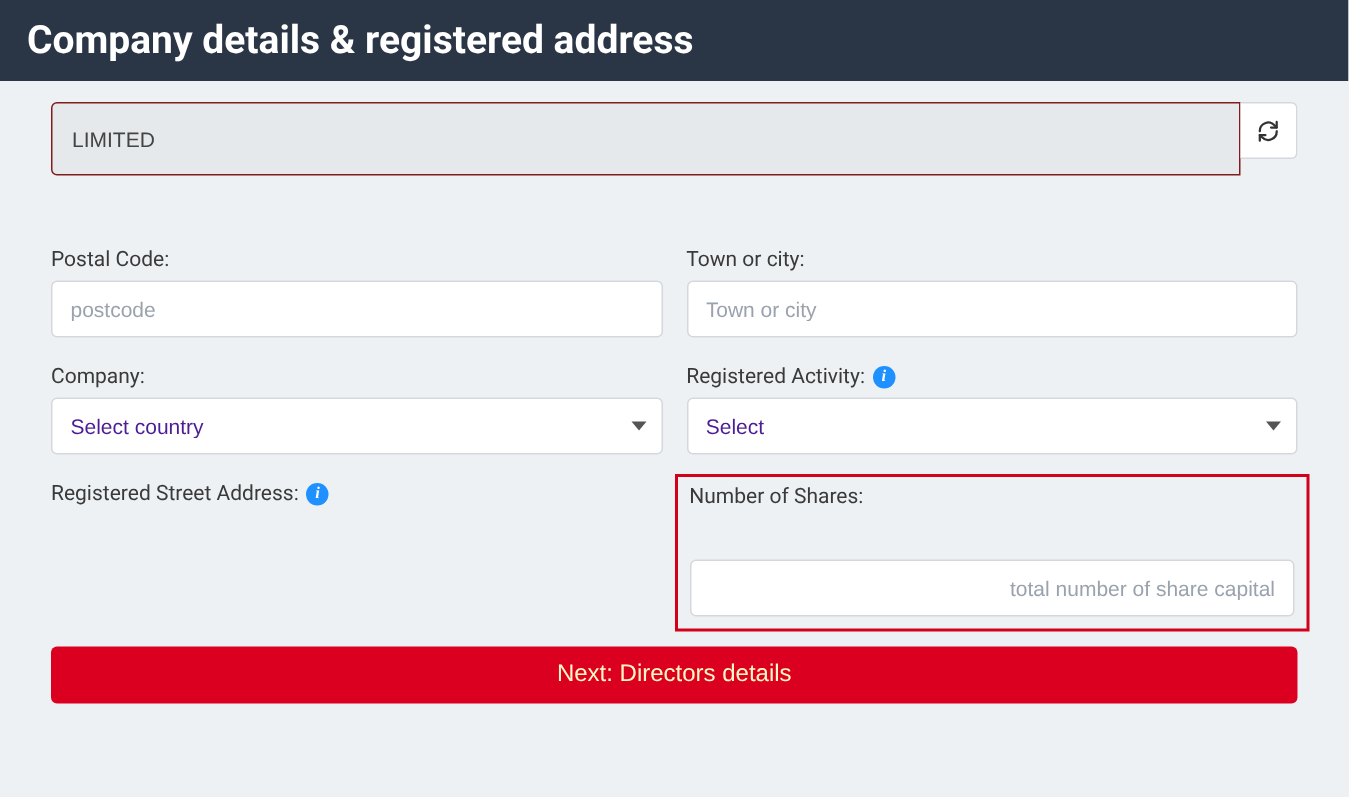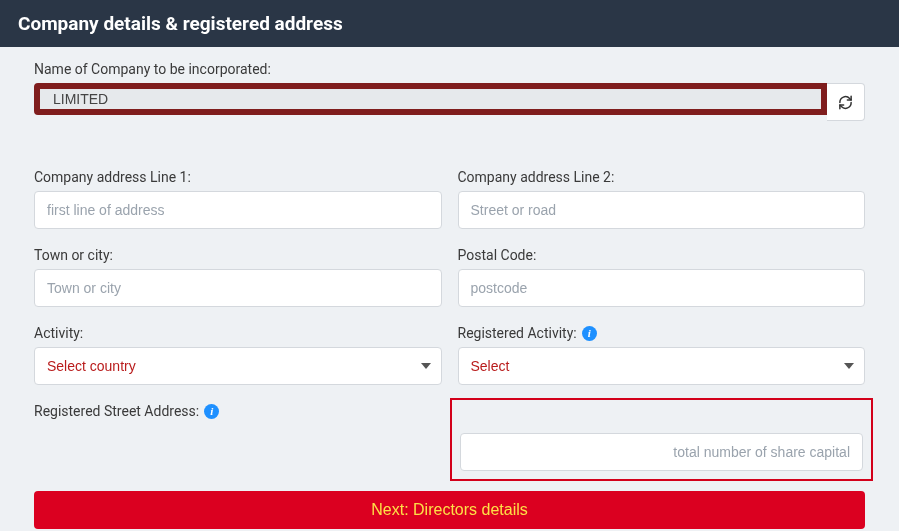--- a/index.html
+++ b/index.html
@@ -6,44 +6,44 @@
   body {
     font-family: -apple-system, BlinkMacSystemFont, "Segoe UI", Roboto, Arial, sans-serif;
     background: #eef1f4;
     color: #2c3540;
     width: 899px;
   }
   .header {
     background: #2a3646;
     color: #fff;
     padding: 12px 18px;
-    font-size: 19px;
+    font-size: 26px;
     font-weight: 700;
   }
   .container {
     padding: 14px 34px 22px 34px;
     background: #eef1f4;
   }
   .field-label {
     font-size: 14px;
     color: #3a3a3a;
     margin-bottom: 6px;
     display: flex;
     align-items: center;
     gap: 5px;
   }
   .input-row {
     display: flex;
     gap: 0;
   }
   .company-name-input {
     flex: 1;
-    height: 32px;
+    height: 49px;
     background: #e6e9ec;
-    border: 6px solid #7f1d1d;
+    border: 1px solid #7f1d1d;
     border-radius: 4px 0 0 4px;
     padding: 0 13px;
     font-size: 14px;
     color: #444;
   }
   .refresh-btn {
     width: 38px;
     height: 38px;
     background: #fff;
     border: 1px solid #d4d8dd;
@@ -73,21 +73,21 @@
     font-size: 14px;
     color: #444;
     width: 100%;
   }
   .text-input::placeholder { color: #9aa3ad; }
   .select-input {
     appearance: none;
     -webkit-appearance: none;
     background-image: none;
     padding-right: 26px;
-    color: #b91c1c;
+    color: #4c1d95;
   }
   .select-wrap {
     position: relative;
     width: 100%;
   }
   .select-wrap::after {
     content: "";
     position: absolute;
     right: 11px;
     top: 50%;
@@ -119,81 +119,70 @@
   }
   .right-align-input {
     text-align: right;
     margin-top: 28px;
   }
   .right-align-input::placeholder { text-align: right; }
   .next-btn {
     width: 100%;
     height: 38px;
     background: #db0020;
-    color: #fde047;
+    color: #fef9c3;
     border: none;
     border-radius: 4px;
     font-size: 16px;
     cursor: pointer;
     margin-top: 18px;
   }
   .spacer { height: 30px; }
   .group { margin-bottom: 18px; }
 </style>
 </head>
 <body>
 
 <div class="header">
   <span>Company details &amp; registered address</span>
 </div>
 
 <div class="container">
 
   <div class="group">
-    <div class="field-label">Name of Company to be incorporated:</div>
     <div class="input-row">
       <input class="company-name-input" type="text" value="LIMITED" style="">
       <button class="refresh-btn">
         <svg width="15" height="15" viewBox="0 0 24 24" fill="none" stroke="currentColor" stroke-width="2.4" stroke-linecap="round" stroke-linejoin="round">
           <path d="M21 2v6h-6"></path>
           <path d="M3 12a9 9 0 0 1 15.6-6.4L21 8"></path>
           <path d="M3 22v-6h6"></path>
           <path d="M21 12a9 9 0 0 1-15.6 6.4L3 16"></path>
         </svg>
       </button>
     </div>
   </div>
 
   <div class="spacer"></div>
 
+
   <div class="two-col group">
     <div class="col">
-      <div class="field-label">Company address Line 1:</div>
-      <input class="text-input" type="text" placeholder="first line of address" style="">
-    </div>
-    <div class="col">
-      <div class="field-label">Company address Line 2:</div>
-      <input class="text-input" type="text" placeholder="Street or road" style="">
-    </div>
-  </div>
-
-  <div class="two-col group">
+      <div class="field-label">Postal Code:</div>
+      <input class="text-input" type="text" placeholder="postcode" style="">
+    </div>
     <div class="col">
       <div class="field-label">Town or city:</div>
       <input class="text-input" type="text" placeholder="Town or city" style="">
     </div>
-    <div class="col">
-      <div class="field-label">Postal Code:</div>
-      <input class="text-input" type="text" placeholder="postcode" style="">
-    </div>
   </div>
 
   <div class="two-col group">
     <div class="col">
-      <div class="field-label">Activity:</div>
+      <div class="field-label">Company:</div>
       <div class="select-wrap">
         <select class="select-input">
           <option>Select country</option>
         </select>
       </div>
     </div>
     <div class="col">
       <div class="field-label">
         <span>Registered Activity:</span>
         <span class="info-icon">i</span>
@@ -208,20 +197,21 @@
 
   <div class="two-col">
     <div class="col">
       <div class="field-label">
         <span>Registered Street Address:</span>
         <span class="info-icon">i</span>
       </div>
     </div>
     <div class="col">
       <div class="highlight-box">
+        <div class="field-label">Number of Shares:</div>
         <input class="text-input right-align-input" type="text" placeholder="total number of share capital" style="">
       </div>
     </div>
   </div>
 
   <button class="next-btn">Next: Directors details</button>
 
 </div>
 
 </body></html>

